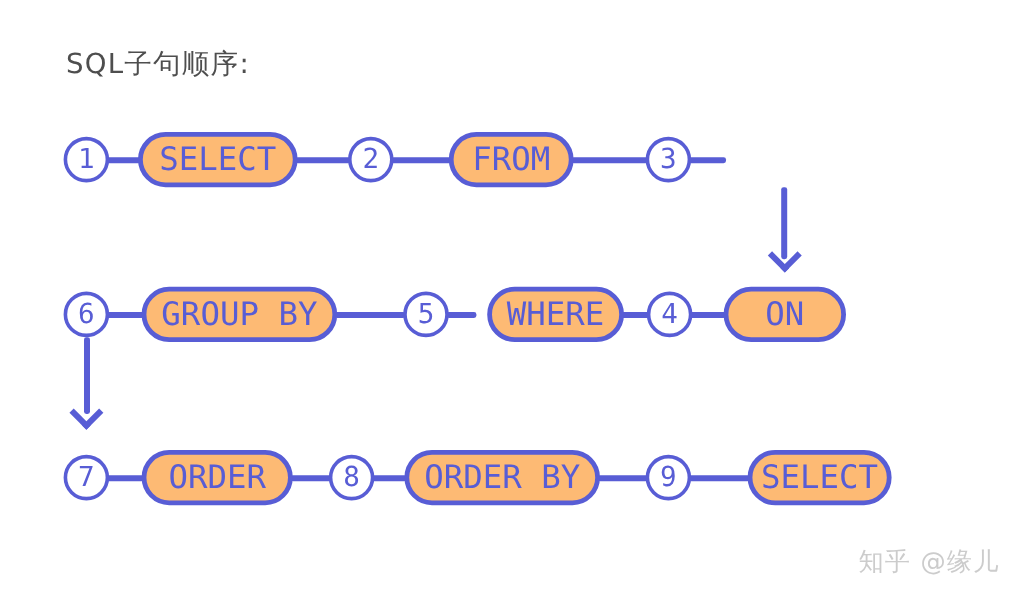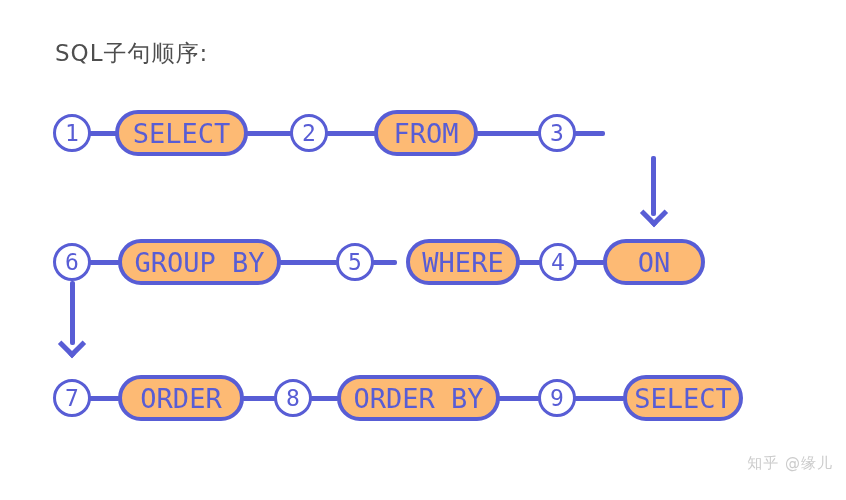--- a/index.html
+++ b/index.html
@@ -32,21 +32,21 @@
   .hline{position:absolute;height:5px;background:var(--accent);border-radius:2px;z-index:1;}
   .vline{position:absolute;width:5px;background:var(--accent);border-radius:2px;z-index:1;}
   .ahead{
     position:absolute;width:20px;height:20px;box-sizing:border-box;
     border-right:5px solid var(--accent);border-bottom:5px solid var(--accent);
     transform:rotate(45deg);z-index:1;
   }
   .watermark{
     position:absolute;right:13px;top:454px;
     font-family:"DejaVu Sans","Liberation Sans",sans-serif;
-    font-size:15px;color:var(--watermark-color);letter-spacing:1px;white-space:nowrap;
+    font-size:21px;color:var(--watermark-color);letter-spacing:1px;white-space:nowrap;
   }
 </style>
 </head>
 <body>
 
 <div id="canvas">
 
   <div class="title">SQL子句顺序:</div>
 
   <div class="circle" style="left:53px;top:114px">1</div>

